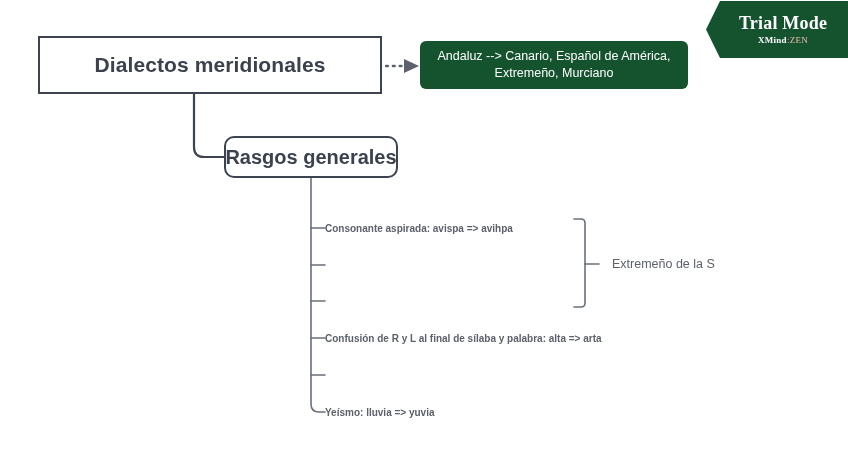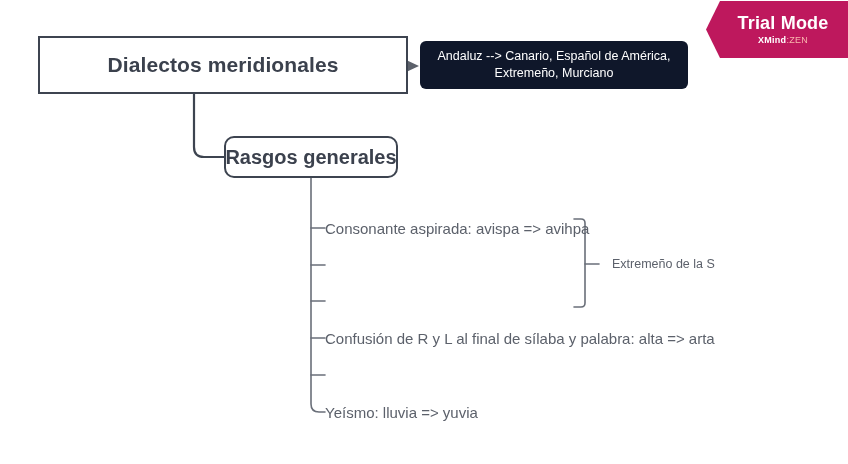--- a/index.html
+++ b/index.html
@@ -27,21 +27,21 @@
     width: 848px;
     height: 464px;
     pointer-events: none;
   }
 
   
   .root-node {
     position: absolute;
     left: 38px;
     top: 36px;
-    width: 370px;
+    width: 344px;
     height: 58px;
     box-sizing: border-box;
     border: 2px solid #3d4450;
     background: #ffffff;
     display: flex;
     align-items: center;
     justify-content: center;
   }
   .root-label {
     font-size: 21px;
@@ -52,21 +52,21 @@
   }
 
   
   .note-node {
     position: absolute;
     left: 420px;
     top: 41px;
     width: 268px;
     height: 48px;
     box-sizing: border-box;
-    background: #0f172a;
+    background: #14532d;
     border-radius: 6px;
     display: flex;
     align-items: center;
     justify-content: center;
     padding: 0 10px;
   }
   .note-label {
     font-size: 12.5px;
     color: #ffffff;
     text-align: center;
@@ -92,53 +92,55 @@
     font-size: 20px;
     font-weight: bold;
     color: #3b414d;
     white-space: nowrap;
   }
 
   
   .leaf {
     position: absolute;
     left: 325px;
-    font-size: 15px;
+    font-size: 10px;
     color: #5c616b;
     white-space: nowrap;
     transform: translateY(-50%);
+    font-weight: bold;
   }
 
   
   .summary-label {
     position: absolute;
     left: 612px;
     top: 264px;
     font-size: 12.5px;
     color: #5c616b;
     white-space: nowrap;
     transform: translateY(-50%);
   }
 
   
   .trial-badge {
     position: absolute;
     left: 706px;
     top: 1px;
     width: 142px;
     height: 57px;
-    background: #be185d;
+    background: #14532d;
     -webkit-clip-path: polygon(14px 0, 142px 0, 142px 57px, 14px 57px, 0 28.5px);
     clip-path: polygon(14px 0, 142px 0, 142px 57px, 14px 57px, 0 28.5px);
     display: flex;
     flex-direction: column;
     align-items: center;
     justify-content: center;
     padding-left: 12px;
     box-sizing: border-box;
+    font-family: Liberation Serif, serif;
   }
   .trial-title {
     font-size: 18px;
     font-weight: bold;
     color: #ffffff;
     line-height: 1;
     letter-spacing: 0.2px;
   }
   .trial-sub {
     margin-top: 4px;

